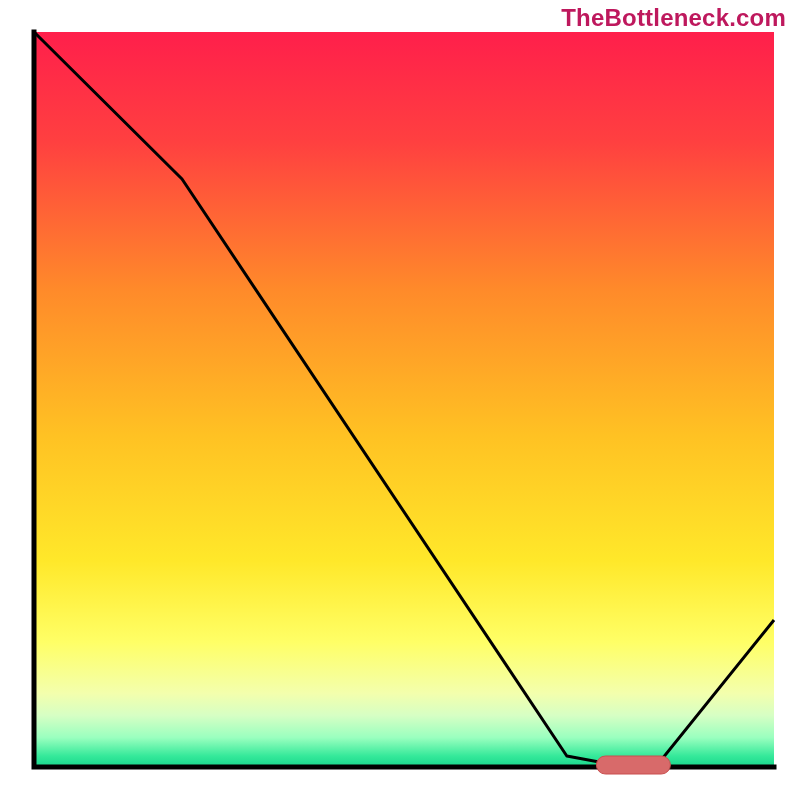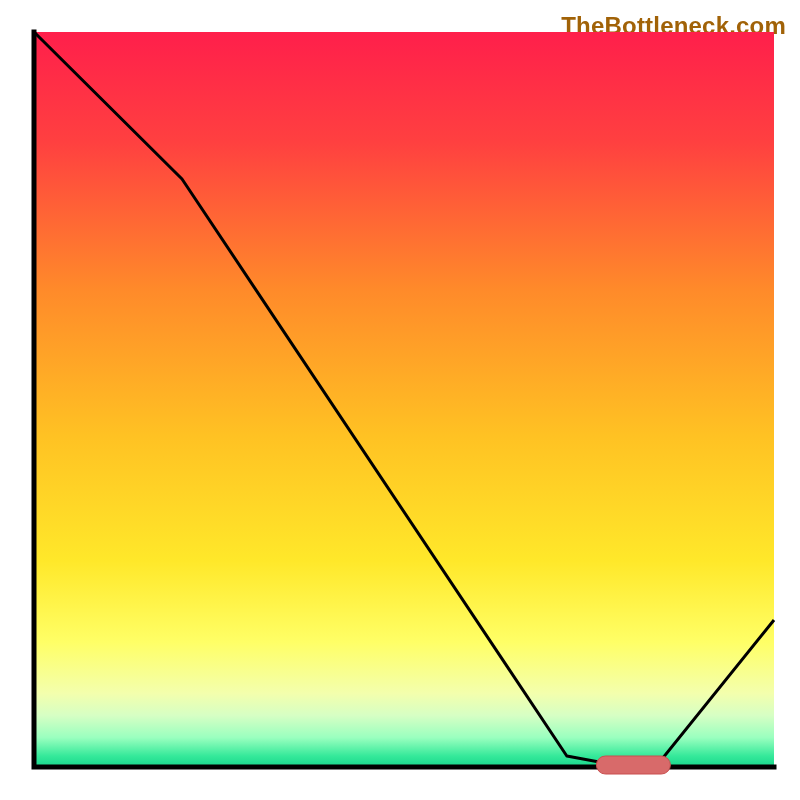--- a/index.html
+++ b/index.html
@@ -14,23 +14,22 @@
     position: relative;
     width: 800px;
     height: 800px;
   }
   .watermark {
     position: absolute;
     top: 4px;
     right: 14px;
     font-size: 24px;
     font-weight: 600;
-    color: #a16207;
+    color: #be185d;
     letter-spacing: 0.2px;
-    margin-top: 8px;
   }
   svg.chart {
     position: absolute;
     left: 0;
     top: 0;
   }
 </style>
 </head>
 <body>
 <div class="container">

